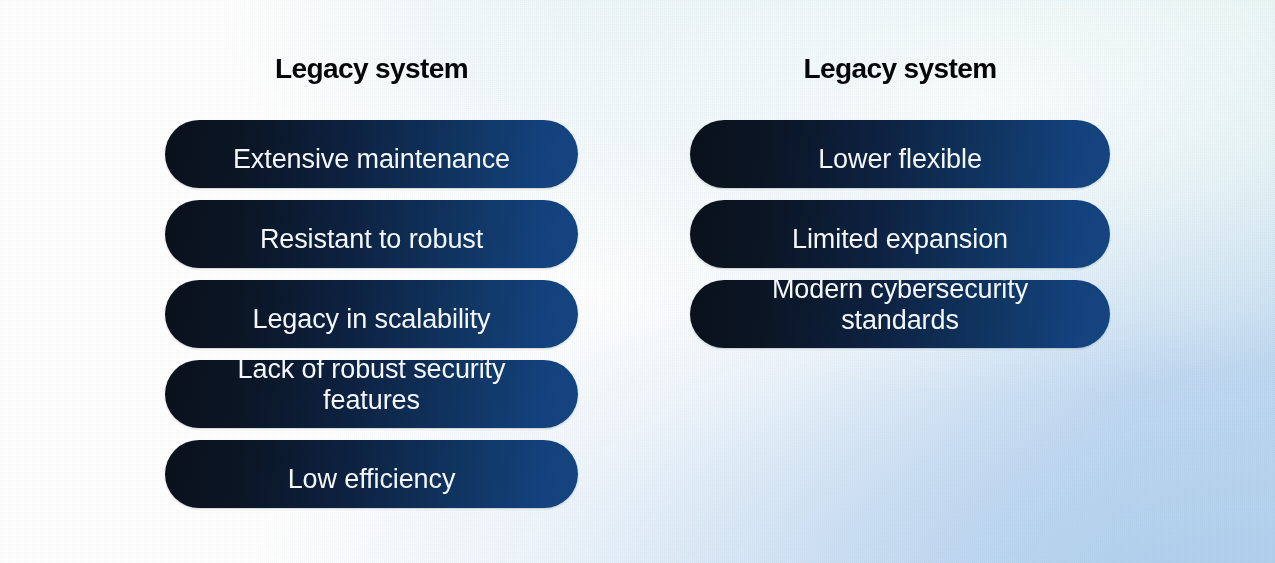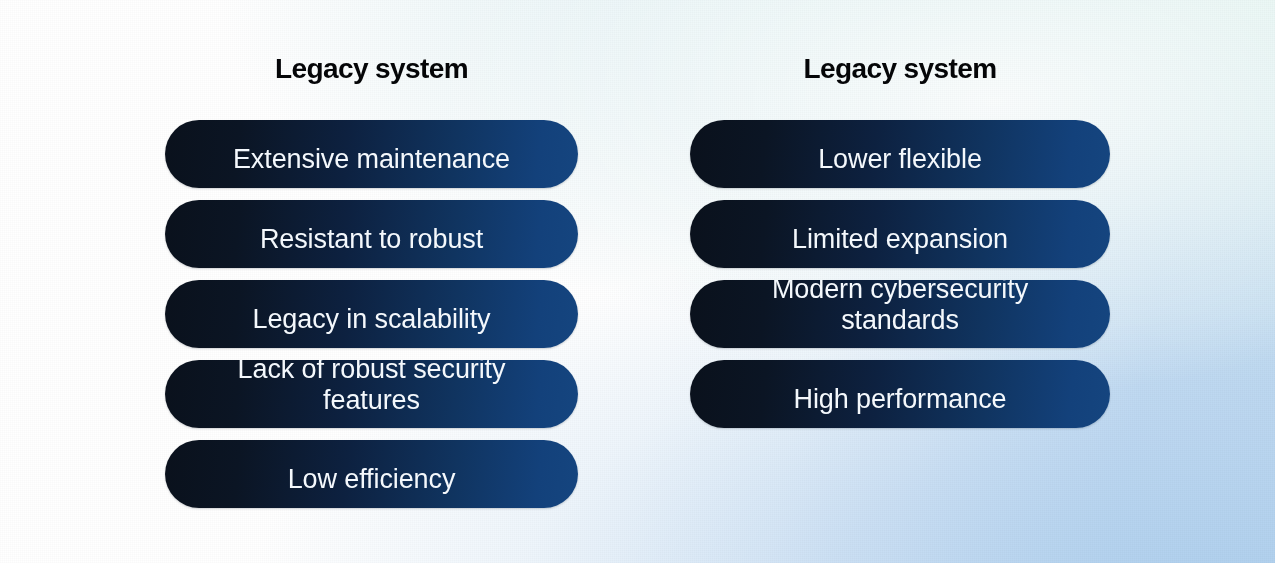--- a/index.html
+++ b/index.html
@@ -178,20 +178,17 @@
       <div class="pill-stack">
         <div class="pill">
           <span class="pill-label">Lower flexible</span>
         </div>
         <div class="pill">
           <span class="pill-label">Limited expansion</span>
         </div>
         <div class="pill pill-two-line">
           <span class="pill-label">Modern cybersecurity standards</span>
         </div>
-        <div class="pill">
-          <span class="pill-label">High performance</span>
-        </div>
       </div>
     </div>
 
   </div>
 </div>
 
 </body></html>

